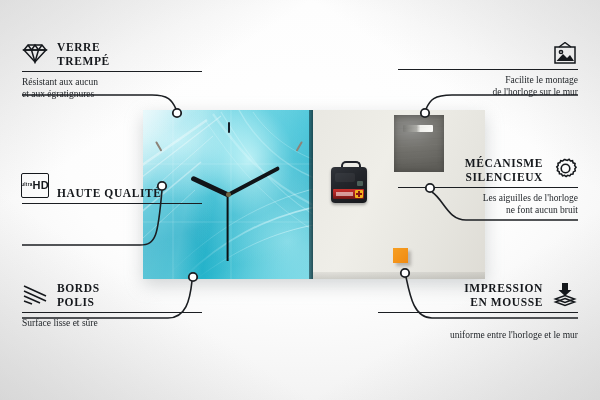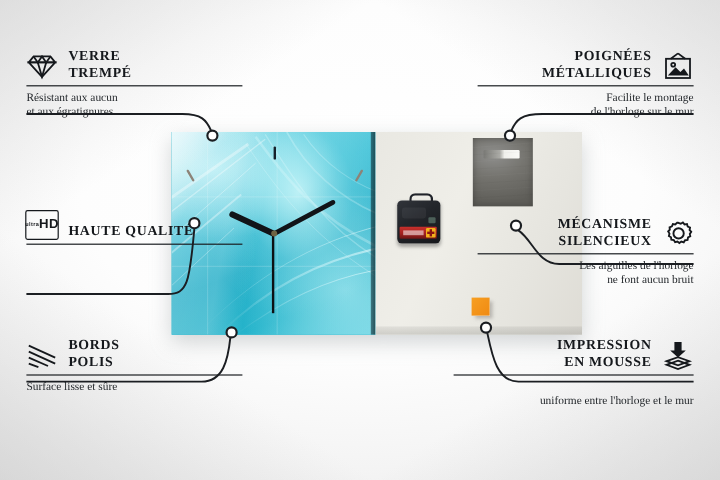--- a/index.html
+++ b/index.html
@@ -269,21 +269,21 @@
     box-shadow: 3px 3px 3px rgba(120,115,110,0.45);
   }
 
   
   .callout {
     position: absolute;
     z-index: 4;
   }
   .callout .head {
     display: flex;
-    align-items: flex-end;
+    align-items: flex-start;
     gap: 9px;
     color: #15181c;
   }
   .callout.right .head { justify-content: flex-end; }
   .head-text {
     font-family: "Liberation Serif", serif;
     font-weight: bold;
     font-size: 11.5px;
     line-height: 14px;
     letter-spacing: 0.6px;
@@ -511,41 +511,37 @@
       </span>
     </div>
     <div class="rule"></div>
     <div class="sub">
       <span>Surface lisse et sûre</span>
     </div>
   </div>
 
   <div class="callout right" style="left:398px; top:40px; width:180px;">
     <div class="head">
-      <span class="head-text">
-        <span>POIGNÉES</span><br>
-        <span>MÉTALLIQUES</span>
-      </span>
       <span class="icon-box">
         <svg width="26" height="24" viewBox="0 0 26 24" fill="none" stroke="#15181c" stroke-width="1.5">
           <rect x="3" y="6" width="20" height="16"></rect>
           <path d="M13 1.5 L7 6 M13 1.5 L19 6"></path>
           <circle cx="9" cy="11" r="1.6"></circle>
           <path d="M4.5 20 L11 13 L15 17 L18 14 L22 20 Z" fill="#15181c" stroke="none"></path>
         </svg>
       </span>
     </div>
     <div class="rule"></div>
     <div class="sub">
       <span>Facilite le montage</span><br>
       <span>de l'horloge sur le mur</span>
     </div>
   </div>
 
-  <div class="callout right" style="left:398px; top:180px; width:180px;">
+  <div class="callout right" style="left:398px; top:156px; width:180px;">
     <div class="head">
       <span class="head-text">
         <span>MÉCANISME</span><br>
         <span>SILENCIEUX</span>
       </span>
       <span class="icon-box">
         <svg width="26" height="26" viewBox="0 0 26 26" fill="none" stroke="#15181c" stroke-width="1.6">
           <path d="M13 2.2 L15.1 3 L16.9 1.9 L18.3 3.6 L20.4 3.3 L21 5.4 L23 6.2 L22.6 8.3 L24 9.9 L22.8 11.6 L23.2 13.7 L21.3 14.7 L20.9 16.8 L18.8 17 L17.6 18.8 L15.6 18.2 L13.9 19.4 L12.3 18.2 L10.3 18.7 L9.2 16.9 L7.1 16.6 L6.8 14.5 L5 13.4 L5.5 11.4 L4.4 9.6 L5.8 8.1 L5.6 6 L7.6 5.2 L8.4 3.2 L10.4 3.6 L12 2.2 Z" transform="translate(0.5,1.5) scale(0.98)"></path>
           <circle cx="13.5" cy="12.5" r="4.3"></circle>
         </svg>

